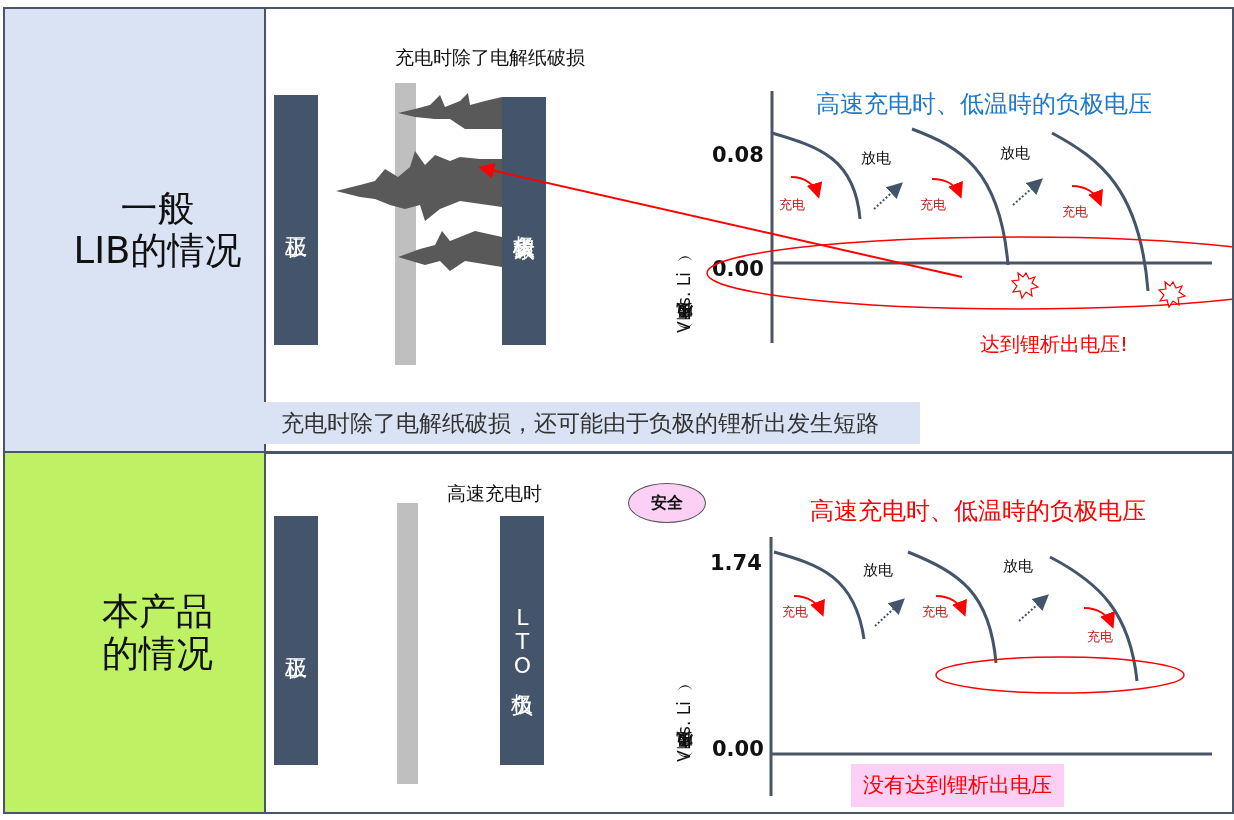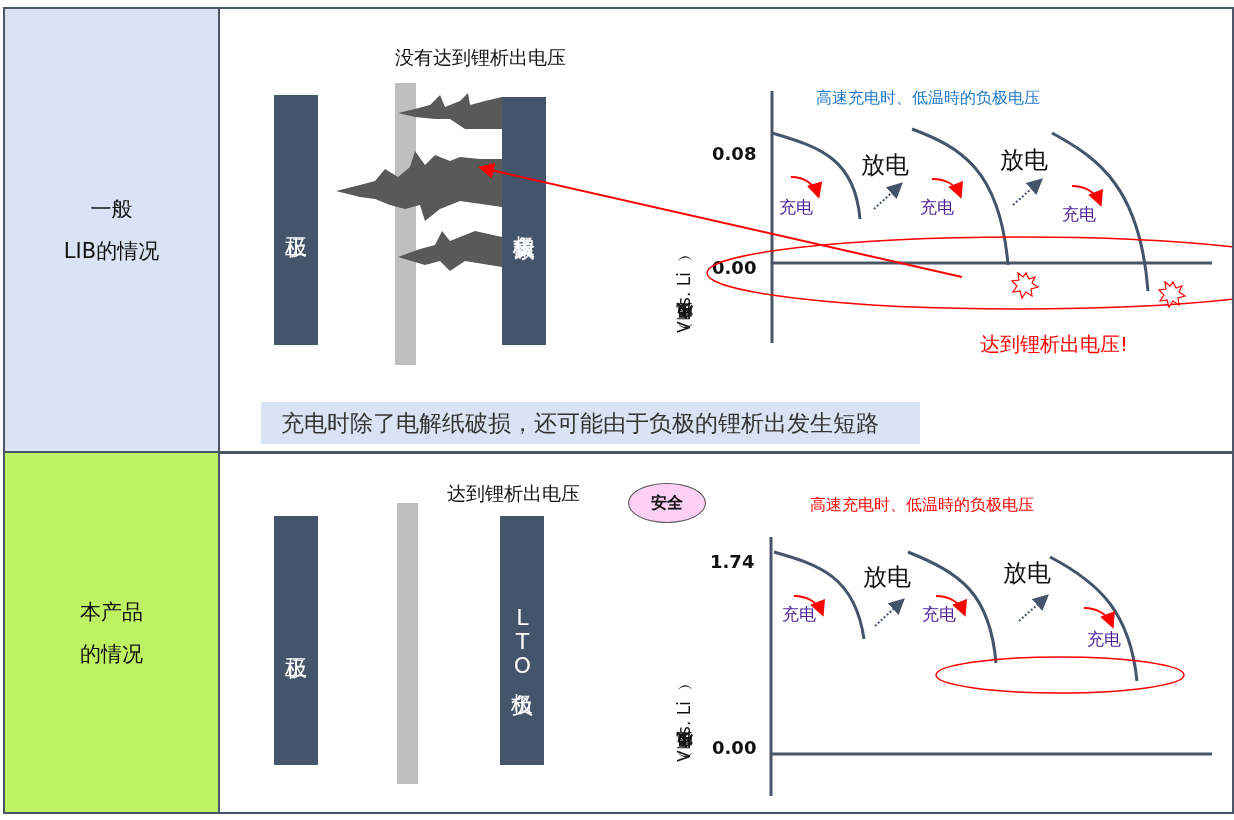--- a/index.html
+++ b/index.html
@@ -6,58 +6,58 @@
     body { width: 1234px; height: 820px; position: relative; overflow: hidden;
            font-family: "DejaVu Sans", "Liberation Sans", sans-serif; }
     .frame { position: absolute; left: 3px; top: 7px; width: 1227px; height: 803px;
              border: 2px solid #4a5568; box-sizing: content-box; }
     .row { position: absolute; left: 0; width: 1227px; }
     .row-top { top: 0; height: 442px; }
     .row-bottom { top: 444px; height: 359px; }
     .row-divider { position: absolute; left: 0; top: 442px; width: 1227px; height: 3px; background: #4a5568; }
     .label-cell { position: absolute; left: 0; top: 0; width: 213px; height: 100%;
                   border-right: 2px solid #4a5568; display: flex; align-items: center; justify-content: center;
-                  text-align: center; font-size: 21px; line-height: 42px; color: #111; }
+                  text-align: center; font-size: 37px; line-height: 42px; color: #111; padding-left: 46px; }
     .label-top { background: #dae3f3; }
     .label-bottom { background: #bef264; }
     .label-cell .txt { white-space: pre-line; }
     .content { position: absolute; left: 215px; top: 0; right: 0; height: 100%; }
 
     .electrode { position: absolute; background: #44546a; color: #fff; display: flex;
                  align-items: center; justify-content: center; }
     .electrode .vtxt { writing-mode: vertical-rl; text-orientation: upright; font-size: 22px; letter-spacing: -1px; }
     .separator { position: absolute; background: #bfbfbf; }
 
     .caption { position: absolute; font-size: 19px; color: #111; white-space: nowrap; }
-    .chart-title { position: absolute; font-size: 16px; white-space: nowrap; }
+    .chart-title { position: absolute; font-size: 24px; white-space: nowrap; }
     .ylabel { position: absolute; font-size: 17px; color: #111; writing-mode: vertical-rl; transform: rotate(180deg); white-space: nowrap; }
-    .tick { position: absolute; font-size: 18px; font-weight: bold; color: #111; }
-    .small-red { position: absolute; font-size: 17px; color: #4c1d95; }
-    .small-black { position: absolute; font-size: 24px; color: #111; }
+    .tick { position: absolute; font-size: 21px; font-weight: bold; color: #111; }
+    .small-red { position: absolute; font-size: 13px; color: #b91c1c; }
+    .small-black { position: absolute; font-size: 15px; color: #111; }
 
     .note-box { position: absolute; left: 41px; top: 393px; width: 659px; height: 42px;
                 background: #dae3f3; color: #333; font-size: 23px; line-height: 42px; padding-left: 20px; box-sizing: border-box; }
     .warn-text { position: absolute; font-size: 20px; color: #ff0000; }
     .pink-box { position: absolute; background: #fccff5; color: #ff0000; font-size: 21px; line-height: 43px; padding: 0 12px; }
     .safe-badge { position: absolute; left: 408px; top: 474px; width: 76px; height: 38px; border-radius: 50%;
                   border: 1px solid #555; background: #fccff5; display: flex; align-items: center; justify-content: center; font-size: 16px; color: #111; font-weight: bold; }
     svg.overlay { position: absolute; left: 0; top: 0; }
   </style>
 </head>
 <body>
 
 <div class="frame">
 
   <div class="row row-top">
     <div class="label-cell label-top">
       <span class="txt">一般
 LIB的情况</span>
     </div>
     <div class="content">
-      <div class="caption" style="left:175px; top:36px;">没有达到锂析出电压</div>
+      <div class="caption" style="left:175px; top:36px;">充电时除了电解纸破损</div>
 
       <div class="electrode" style="left:54px; top:86px; width:44px; height:250px;">
         <span class="vtxt">正极</span>
       </div>
       <div class="separator" style="left:175px; top:74px; width:21px; height:282px;"></div>
 
       <svg class="overlay" width="330" height="400">
         <g fill="#595959">
           <polygon points="282,112 282,120 245,120 230,110 215,110 195,108 178,104 195,100 210,96 220,86 225,98 240,92 248,84 250,96 265,92 282,88"></polygon>
           <polygon points="282,150 282,198 240,192 220,200 205,212 200,196 185,200 170,196 155,190 140,188 116,182 140,176 155,172 165,160 178,168 190,158 195,142 205,156 215,146 230,152 240,148 260,150"></polygon>
@@ -121,21 +121,21 @@
   </div>
 
   <div class="row-divider"></div>
 
   <div class="row row-bottom">
     <div class="label-cell label-bottom">
       <span class="txt">本产品
 的情况</span>
     </div>
     <div class="content">
-      <div class="caption" style="left:227px; top:28px;">达到锂析出电压</div>
+      <div class="caption" style="left:227px; top:28px;">高速充电时</div>
 
       <div class="electrode" style="left:54px; top:63px; width:44px; height:249px;">
         <span class="vtxt">正极</span>
       </div>
       <div class="separator" style="left:177px; top:50px; width:21px; height:281px;"></div>
       <div class="electrode" style="left:280px; top:63px; width:44px; height:249px;">
         <span class="vtxt">LTO负极</span>
       </div>
 
       <div class="chart-title" style="left:590px; top:42px; color:#ff0000;">高速充电时、低温時的负极电压</div>
@@ -166,15 +166,16 @@
         <path d="M688,99 C740,120 770,140 776,210" fill="none" stroke="#44546a" stroke-width="3"></path>
         <path d="M830,104 C880,130 910,160 917,228" fill="none" stroke="#44546a" stroke-width="3"></path>
         <line x1="655" y1="173" x2="682" y2="148" stroke="#44546a" stroke-width="2" stroke-dasharray="2,2" marker-end="url(#arrGray2)"></line>
         <line x1="799" y1="168" x2="826" y2="144" stroke="#44546a" stroke-width="2" stroke-dasharray="2,2" marker-end="url(#arrGray2)"></line>
         <path d="M574,143 C588,143 598,150 602,160" fill="none" stroke="#ff0000" stroke-width="2" marker-end="url(#arrRed2)"></path>
         <path d="M716,143 C730,143 740,150 744,160" fill="none" stroke="#ff0000" stroke-width="2" marker-end="url(#arrRed2)"></path>
         <path d="M864,155 C878,155 888,162 892,172" fill="none" stroke="#ff0000" stroke-width="2" marker-end="url(#arrRed2)"></path>
         <ellipse cx="840" cy="222" rx="124" ry="18" fill="none" stroke="#ff0000" stroke-width="1.5"></ellipse>
       </svg>
 
+      <div class="pink-box" style="left:631px; top:311px;">没有达到锂析出电压</div>
     </div>
   </div>
 </div>
 
 </body></html>

